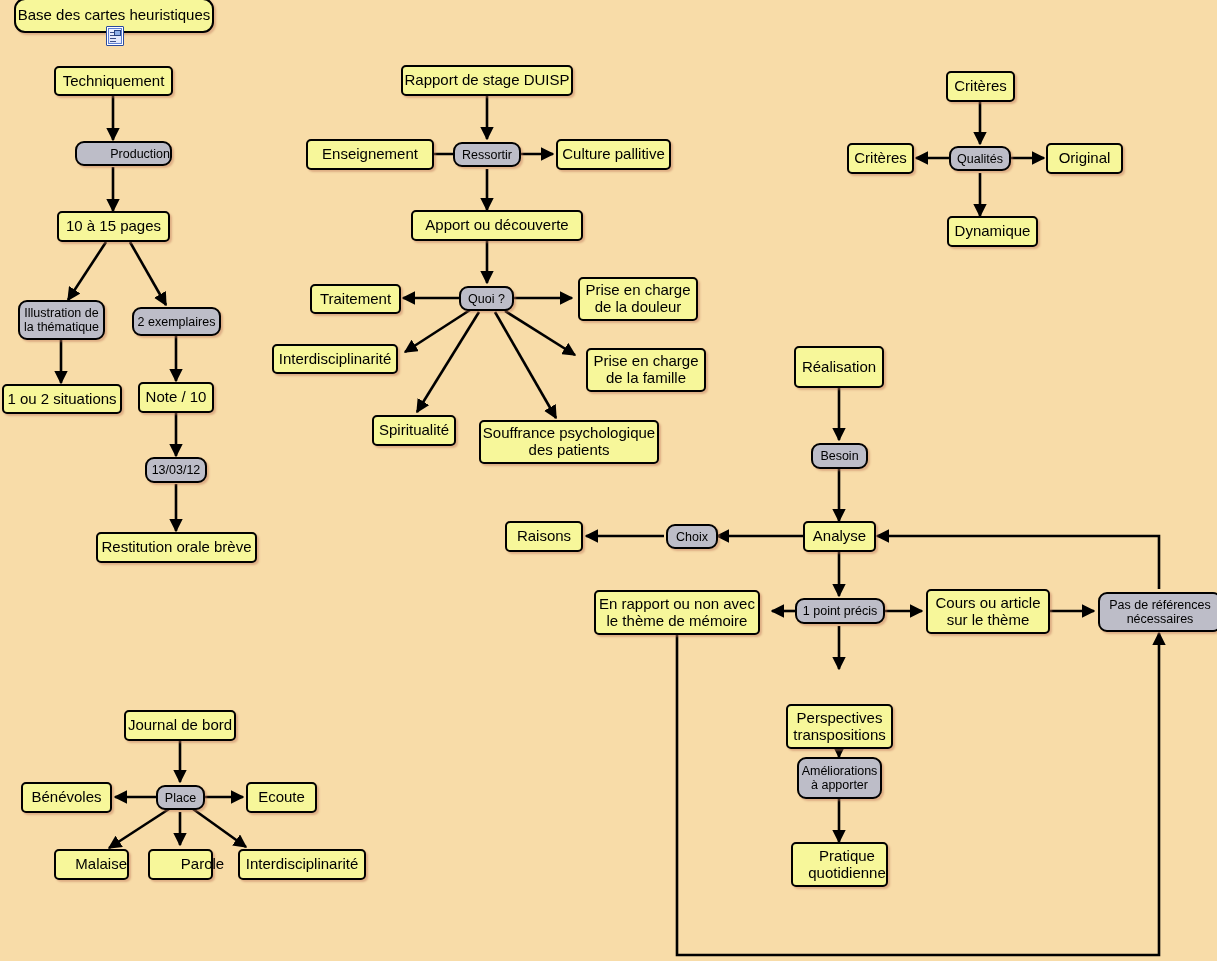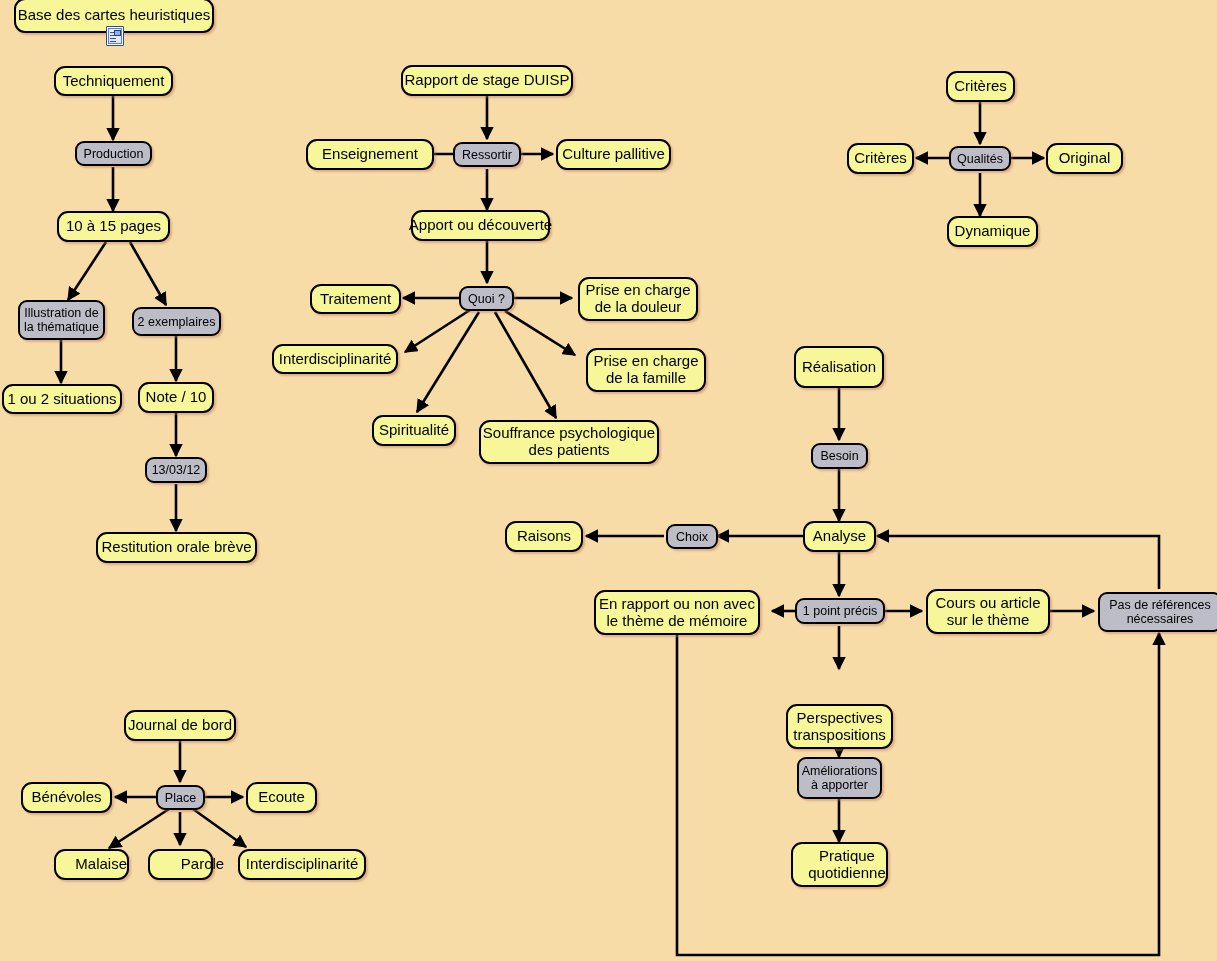--- a/index.html
+++ b/index.html
@@ -18,21 +18,21 @@
     display:flex;align-items:center;justify-content:center;
     text-align:center;
     border:2px solid #000;
     border-radius:9px;
     color:#000;
     line-height:1.12;
     white-space:pre;
     box-shadow:2px 2px 2px rgba(190,120,90,0.45);
     z-index:5;
   }
-  .node.concept{background:#f7f79a;font-size:15px;border-radius:11px;}
+  .node.concept{background:#f7f79a;font-size:15px;border-radius:5px;}
   .node.link{background:#bdbdc8;font-size:12.5px;border-radius:9px;border-width:2px;}
   .title-node{font-size:16px;}
   .doc-icon{
     position:absolute;z-index:9;
     width:18px;height:20px;
     border:1px solid #2a4a9c;
     background:#ffffff;
     border-radius:1px;
     box-sizing:border-box;
     display:block;
@@ -121,21 +121,21 @@
 <span class="doc-icon" style="left:106px;top:26px;">
   <span class="inner"></span>
       <span class="lines"></span>
       <span class="sq"></span>
 </span>
 
 <div class="node concept" style="left:54px;top:66px;width:119px;height:30px;">
   <span>Techniquement</span>
 </div>
 
-<div class="node link" style="left:75px;top:141px;width:77px;height:25px;">
+<div class="node link" style="left:75px;top:141px;width:97px;height:25px;justify-content:flex-end;">
   <span>Production</span>
 </div>
 
 <div class="node concept" style="left:57px;top:211px;width:113px;height:31px;">
   <span>10 à 15 pages</span>
 </div>
 
 <div class="node link" style="left:18px;top:300px;width:87px;height:40px;">
   <span>Illustration de
 la thématique</span>
@@ -170,21 +170,21 @@
 </div>
 
 <div class="node concept" style="left:306px;top:139px;width:128px;height:31px;">
   <span>Enseignement</span>
 </div>
 
 <div class="node concept" style="left:556px;top:139px;width:115px;height:31px;">
   <span>Culture pallitive</span>
 </div>
 
-<div class="node concept" style="left:411px;top:210px;width:139px;height:31px;">
+<div class="node concept" style="left:411px;top:210px;width:172px;height:31px;">
   <span>Apport ou découverte</span>
 </div>
 
 <div class="node link" style="left:459px;top:286px;width:55px;height:25px;">
   <span>Quoi ?</span>
 </div>
 
 <div class="node concept" style="left:310px;top:284px;width:91px;height:30px;">
   <span>Traitement</span>
 </div>

